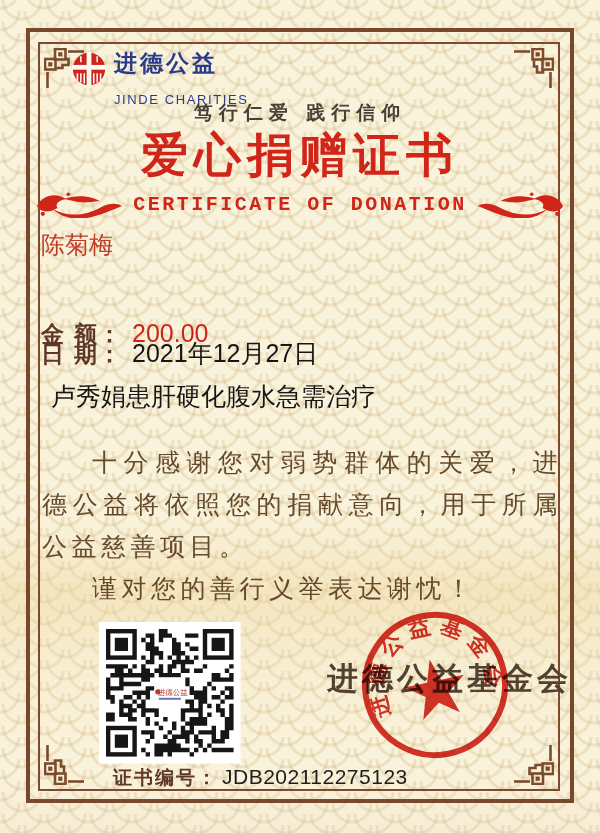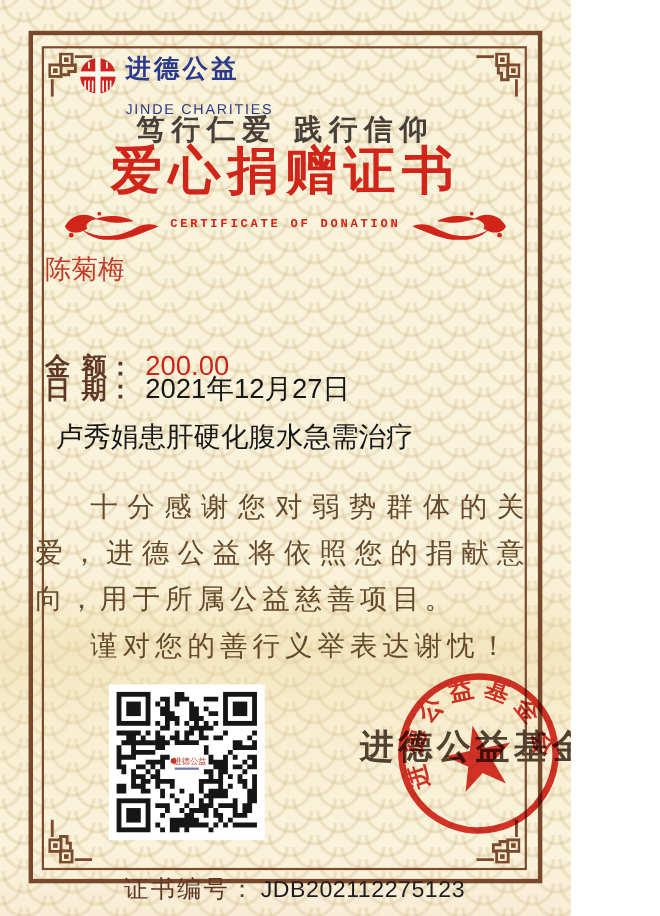--- a/index.html
+++ b/index.html
@@ -1,18 +1,18 @@
 <!DOCTYPE html>
 <html><head>
 <meta charset="utf-8">
 <style>
   html,body{margin:0;padding:0;}
   body{width:600px;height:833px;font-family:"Liberation Sans",sans-serif;}
   .page{
-    position:relative;width:519px;height:833px;overflow:hidden;
+    position:relative;width:600px;height:833px;overflow:hidden;
     background-color:#faf3dc;
     background-image:
       linear-gradient(180deg, rgba(247,238,210,0) 0%, rgba(247,238,210,0) 62%,
         rgba(236,213,156,0.45) 71%, rgba(240,222,176,0.22) 80%, rgba(247,238,210,0) 92%,
         rgba(238,205,180,0.18) 100%),
       radial-gradient(circle 22px at 50% 0px, rgba(0,0,0,0) 17px, rgba(190,160,100,0.22) 18px 20px, rgba(0,0,0,0) 21px),
       radial-gradient(circle 22px at 50% 0px, rgba(0,0,0,0) 17px, rgba(190,160,100,0.22) 18px 20px, rgba(0,0,0,0) 21px);
     background-size:100% 100%, 44px 22px, 44px 22px;
     background-position:0 0, 0 0, 22px 11px;
   }
@@ -25,57 +25,57 @@
   .corner.bl{left:44px;bottom:48px;transform:rotate(270deg);}
 
   .logo{position:absolute;left:72px;top:50px;display:flex;align-items:flex-start;}
   .logo-icon{width:34px;height:34px;margin-top:2px;}
   .logo-text{margin-left:8px;}
   .logo-cn{font-family:"DejaVu Serif","Liberation Serif",serif;font-weight:700;font-size:23px;
     color:#2b3a8c;letter-spacing:3px;line-height:26px;}
   .logo-en{font-size:13px;font-weight:400;color:#2b3a8c;letter-spacing:1.6px;margin-top:16px;}
 
   .motto{position:absolute;left:0;right:0;top:100px;text-align:center;
-    font-family:"DejaVu Serif","Liberation Serif",serif;font-size:26px;font-weight:600;
+    font-family:"DejaVu Serif","Liberation Serif",serif;font-size:19px;font-weight:600;
     color:#474038;letter-spacing:6px;}
   .title{position:absolute;left:0;right:0;top:124px;text-align:center;
     font-family:"DejaVu Serif","Liberation Serif",serif;font-size:47px;font-weight:700;
     color:#d2251a;letter-spacing:6px;}
   .subtitle-row{position:absolute;left:0;right:0;top:190px;display:flex;
     justify-content:center;align-items:center;gap:10px;}
-  .subtitle{font-family:"Liberation Mono","DejaVu Sans Mono",monospace;font-size:11px;
+  .subtitle{font-family:"Liberation Mono","DejaVu Sans Mono",monospace;font-size:20px;
     font-weight:700;color:#d2251a;letter-spacing:2.5px;white-space:nowrap;}
   .flourish{width:88px;height:28px;flex:0 0 auto;}
   .flourish.right{transform:scaleX(-1);}
 
   .donor-name{position:absolute;left:41px;top:229px;font-size:24px;color:#c23a28;}
 
   .field-row{position:absolute;left:41px;display:flex;align-items:baseline;justify-content:flex-end;}
   .field-row.amount{top:295px;}
   .field-row.date{top:337px;}
   .field-row.project{top:380px;}
   .flabel{font-family:"DejaVu Serif","Liberation Serif",serif;font-weight:700;font-size:23px;
     color:#5e3726;letter-spacing:1px;}
   .fvalue{margin-left:10px;font-size:25px;color:#161616;}
   .fvalue.red{color:#cc2418;margin-top:24px;}
 
-  .body-text{position:absolute;left:32px;right:38px;top:441px;
-    font-family:Liberation Serif, serif;font-size:25px;line-height:42px;
+  .body-text{position:absolute;left:42px;right:38px;top:441px;
+    font-family:Liberation Sans, sans-serif;font-size:25px;line-height:42px;
     color:#65492c;letter-spacing:4.5px;text-align:justify;}
   .body-text p{margin:0;text-indent:2em;}
 
   .qr-code{position:absolute;left:99px;top:622px;width:142px;height:142px;}
   .org-name{position:absolute;left:327px;top:658px;
     font-family:"DejaVu Serif","Liberation Serif",serif;font-size:31px;font-weight:600;
     color:#524130;letter-spacing:4px;white-space:nowrap;}
   .seal{position:absolute;left:359px;top:609px;mix-blend-mode:multiply;opacity:.93;}
 
   .cert-line{position:absolute;left:113px;top:765px;display:flex;align-items:baseline;}
-  .cert-label{font-family:"DejaVu Serif","Liberation Serif",serif;font-weight:400;font-size:22px;
-    color:#5e3726;letter-spacing:2px;margin-top:28px;}
+  .cert-label{font-family:"DejaVu Serif","Liberation Serif",serif;font-weight:700;font-size:19px;
+    color:#5e3726;letter-spacing:2px;}
   .cert-number{font-size:21px;color:#1d1d1d;margin-left:4px;letter-spacing:0.5px;}
 </style>
 </head>
 <body>
 
 <div class="page">
 
   <div class="outer-frame"></div>
   <div class="inner-frame"></div>
 

